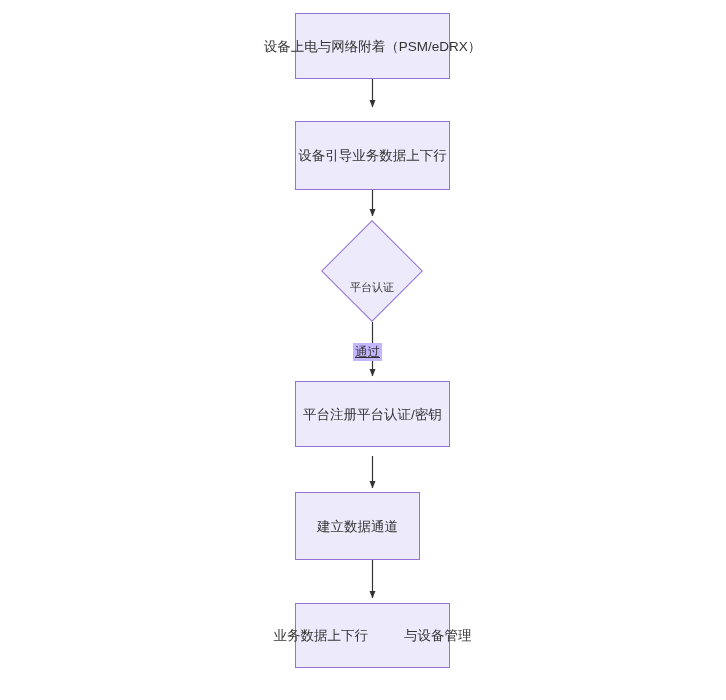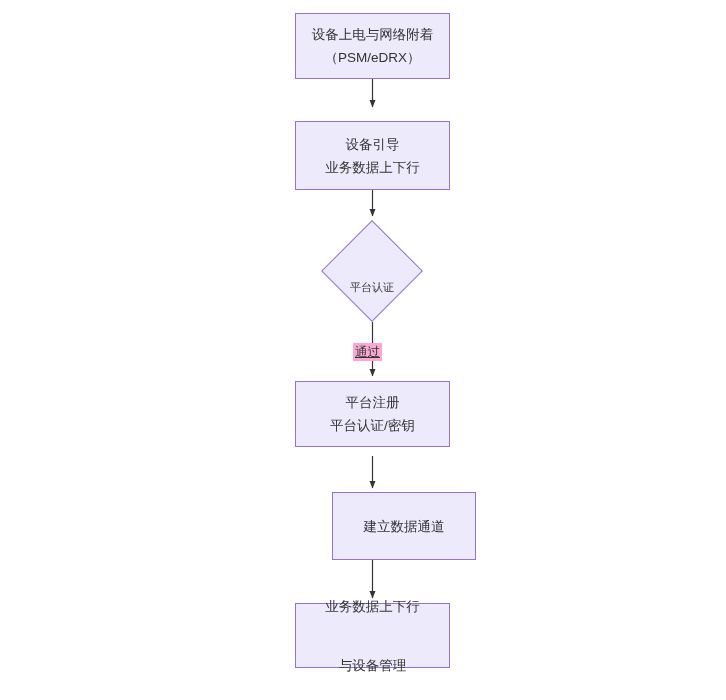--- a/index.html
+++ b/index.html
@@ -23,21 +23,21 @@
     left: 0;
     top: 0;
     width: 726px;
     height: 700px;
     pointer-events: none;
   }
   .node {
     position: absolute;
     box-sizing: border-box;
     display: flex;
-    flex-direction: column;
+    flex-direction: row;
     align-items: center;
     justify-content: center;
     background: #ECEAFB;
     border: 1px solid #9673D3;
     color: #333333;
     font-size: 13.5px;
     line-height: 23px;
     text-align: center;
     white-space: nowrap;
   }
@@ -69,21 +69,21 @@
     height: 102px;
     display: flex;
     align-items: center;
     justify-content: center;
     color: #333333;
     font-size: 11px;
     white-space: nowrap;
   }
   .edge-label {
     position: absolute;
-    background: #f9a8d4;
+    background: #c4b5fd;
     color: #333333;
     font-size: 12.5px;
     line-height: 16px;
     padding: 1px 2px;
     white-space: nowrap;
     text-align: center;
     text-decoration: underline;
   }
 </style>
 </head>
@@ -126,21 +126,21 @@
 
   <div class="edge-label" style="left:353px; top:343px;">
     <span>通过</span>
   </div>
 
   <div class="node" style="left:295px; top:381px; width:155px; height:66px;">
     <span class="line">平台注册</span>
     <span class="line">平台认证/密钥</span>
   </div>
 
-  <div class="node" style="left:295px; top:492px; width:144px; height:68px;margin-left:37px;">
+  <div class="node" style="left:295px; top:492px; width:125px; height:68px;">
     <span class="line">建立数据通道</span>
   </div>
 
   <div class="node" style="left:295px; top:603px; width:155px; height:65px;gap:36px;">
     <span class="line">业务数据上下行</span>
     <span class="line">与设备管理</span>
   </div>
 
 </div>
 

